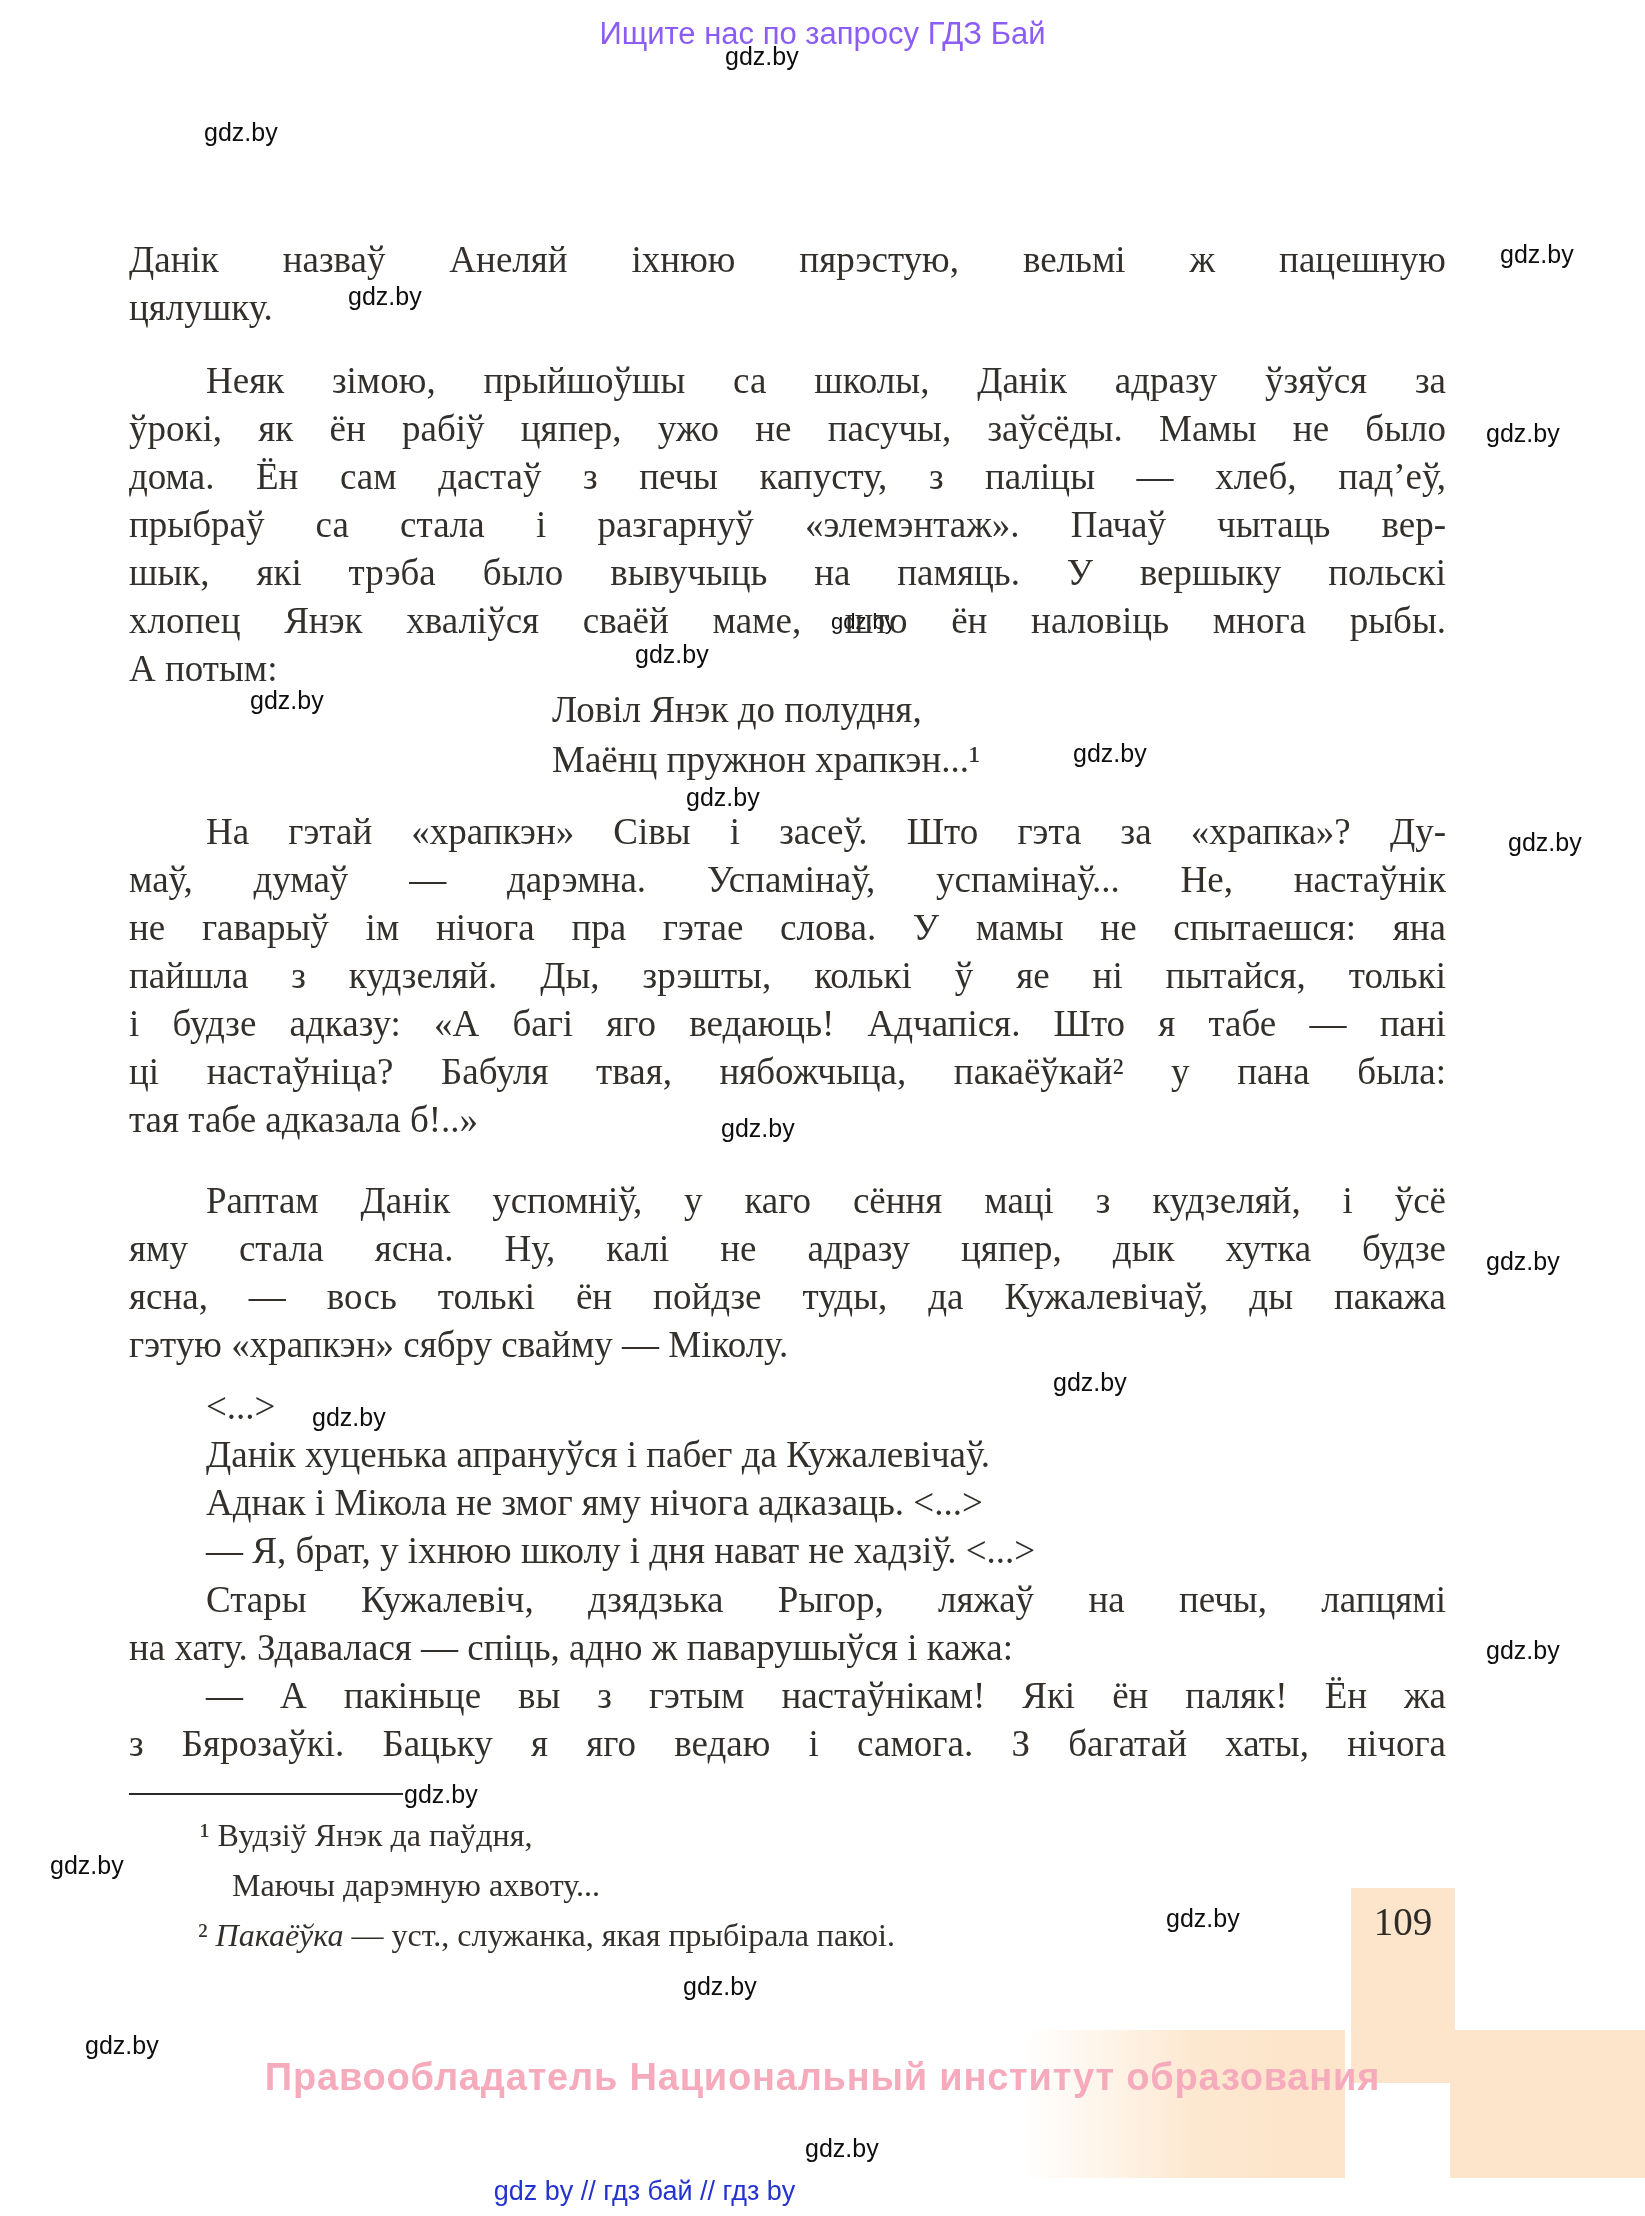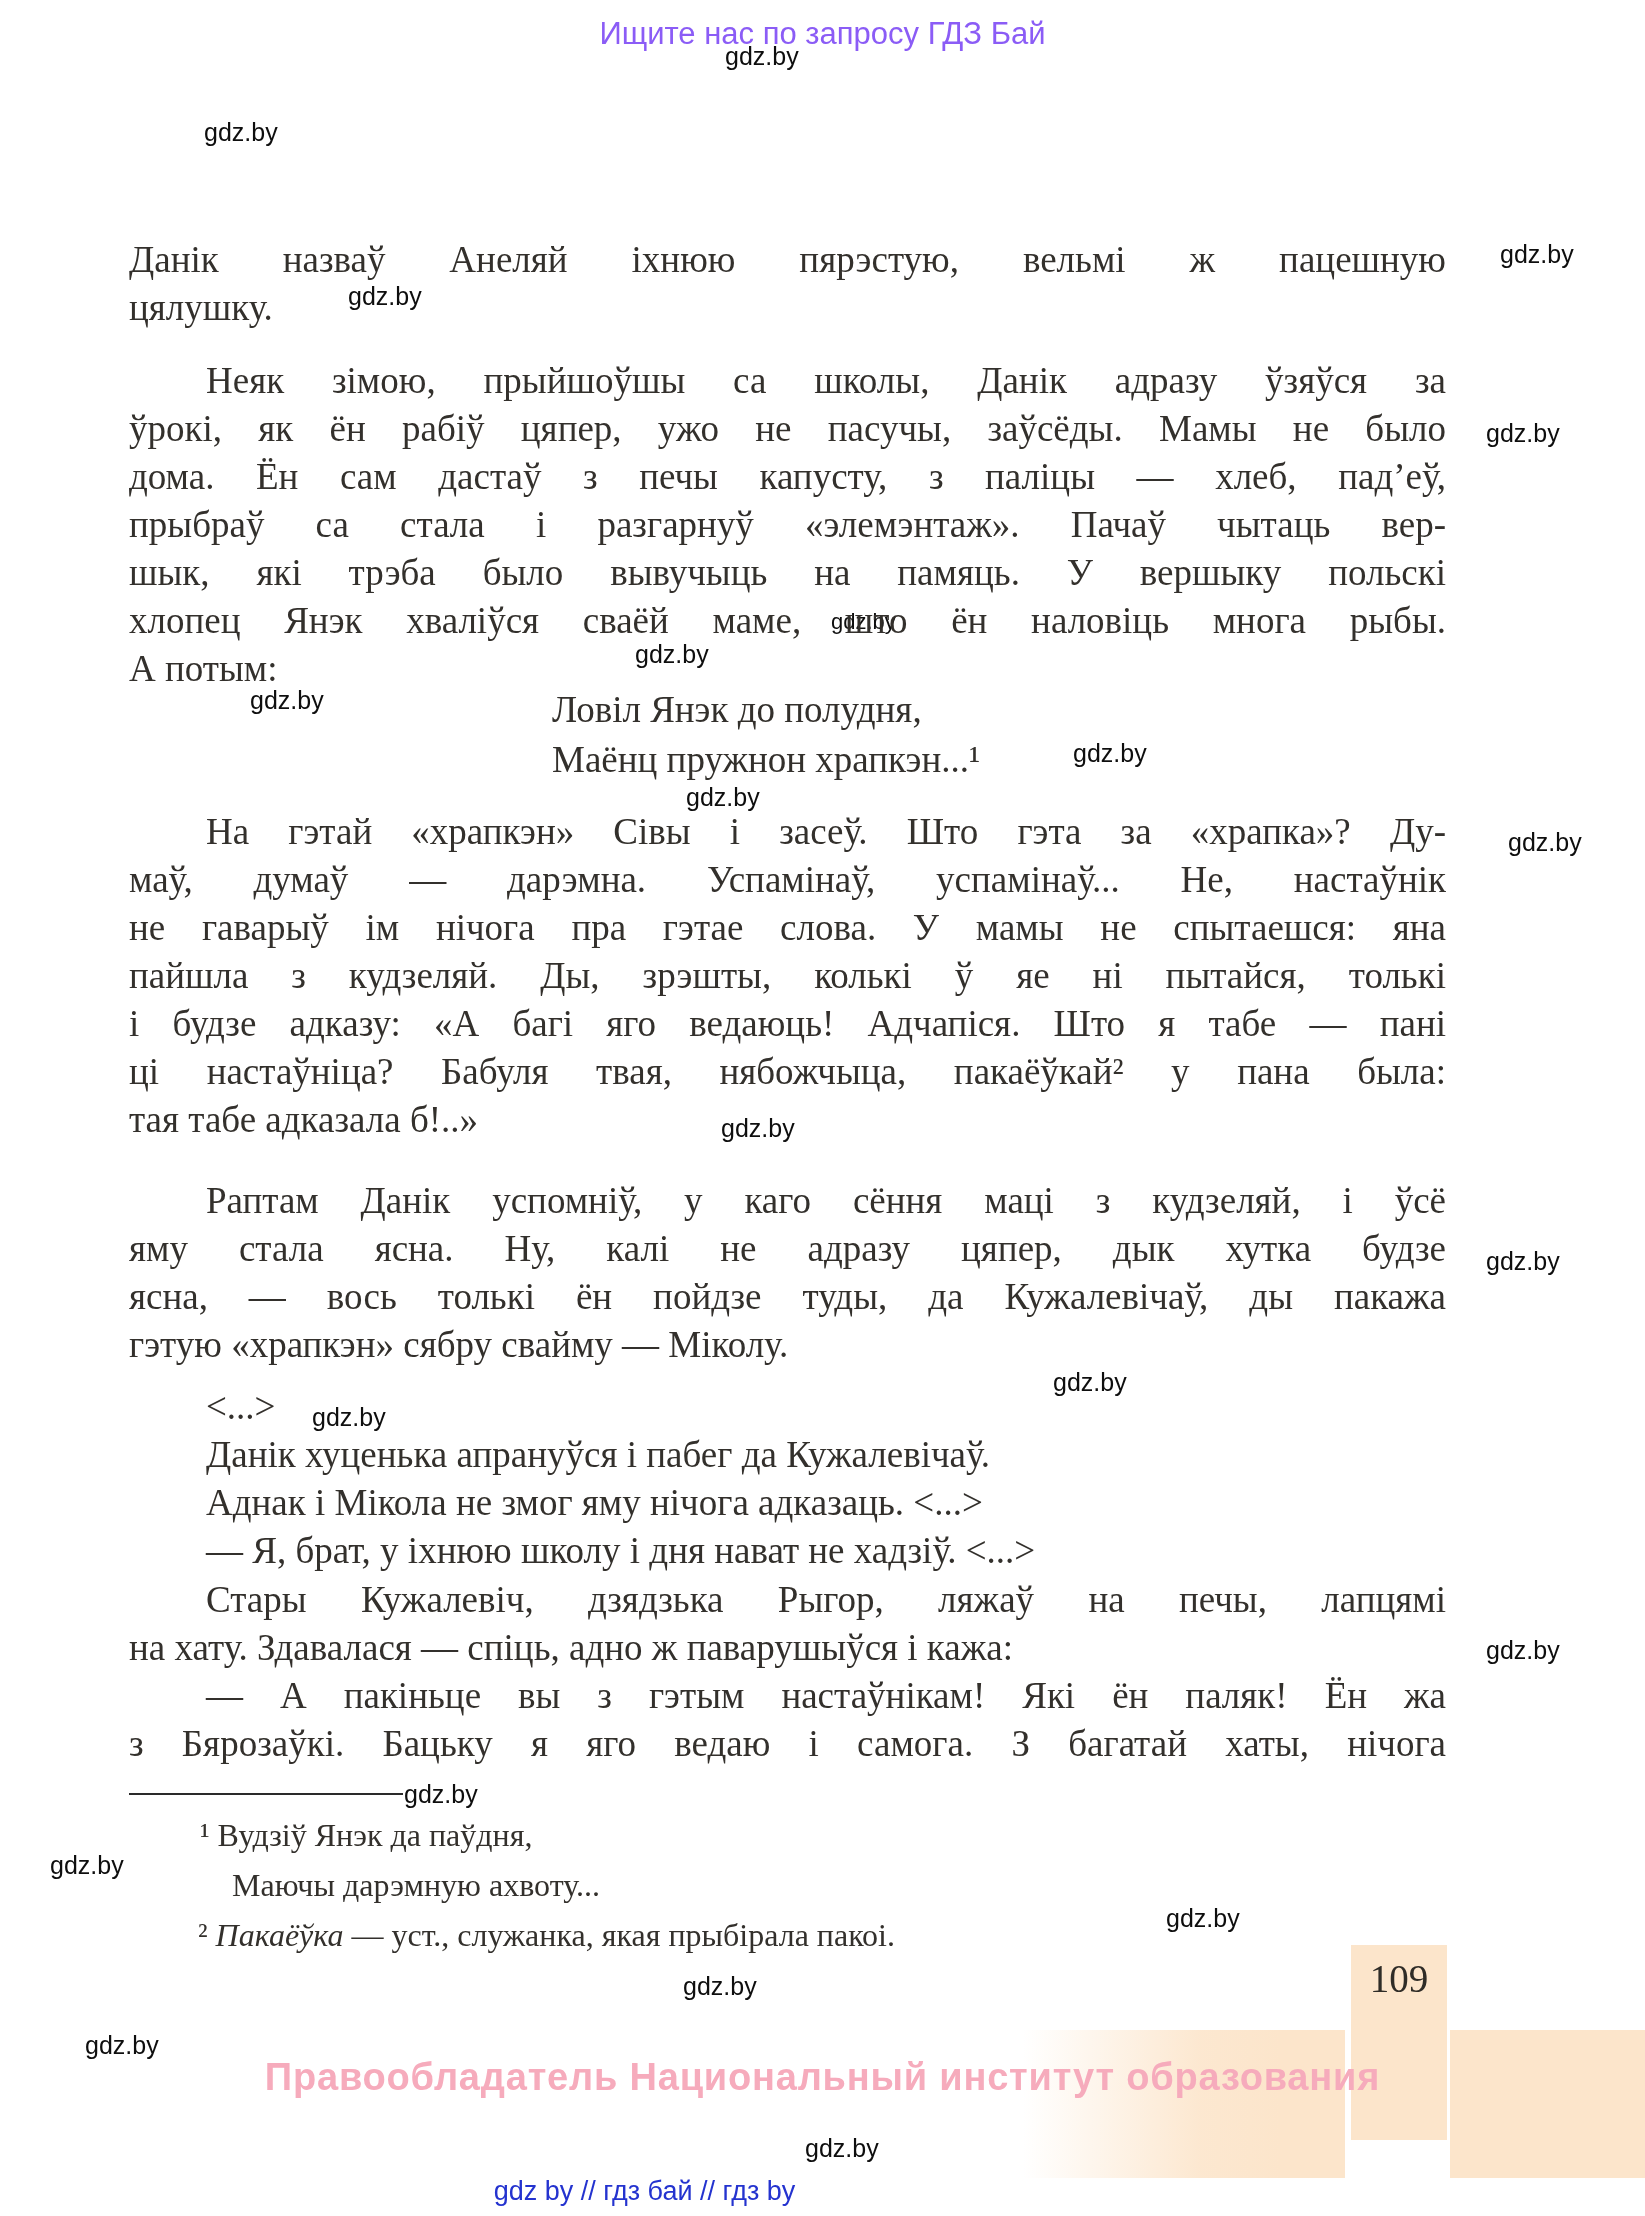--- a/index.html
+++ b/index.html
@@ -25,21 +25,21 @@
   .fnrule { position:absolute; left:129px; top:1793px; width:274px; height:2.4px; background:#2a2a2a; }
   .footnotes { position:absolute; left:129px; top:1810px; width:1317px; color:#33302c; }
   .fline { height:50px; line-height:50px; font-size:32px; }
   .f1  { padding-left:71px; }
   .f1b { padding-left:103px; }
   .f2  { padding-left:69px; }
   .it  { font-style:italic; }
 
   .band-left  { position:absolute; left:1023px; top:2030px; width:322px; height:148px;
                 background:linear-gradient(to right, rgba(252,229,203,0), rgba(252,229,203,0.9) 55%, #fce5cb 80%); }
-  .stripe     { position:absolute; left:1351px; top:1945px; width:96px; height:195px; background:#fce5cb; }
+  .stripe     { position:absolute; left:1351px; top:1888px; width:104px; height:195px; background:#fce5cb; }
   .band-right { position:absolute; left:1450px; top:2030px; width:195px; height:148px; background:#fce5cb; }
   .pagenum    { margin-top:11.3px; text-align:center; font-size:39px; color:#2f2c27;
                 font-family:"Liberation Serif", serif; }
 
   .copyright { position:absolute; left:0; top:2056px; width:1645px; text-align:center;
                font-family:"Liberation Sans", sans-serif; font-size:38px; color:#f6abbc;
                letter-spacing:0.8px;font-weight:bold; }
   .links { position:absolute; left:0; top:2176px; width:1289px; text-align:center;
            font-family:"Liberation Sans", sans-serif; font-size:27px; color:#2433cf; }
 </style>

